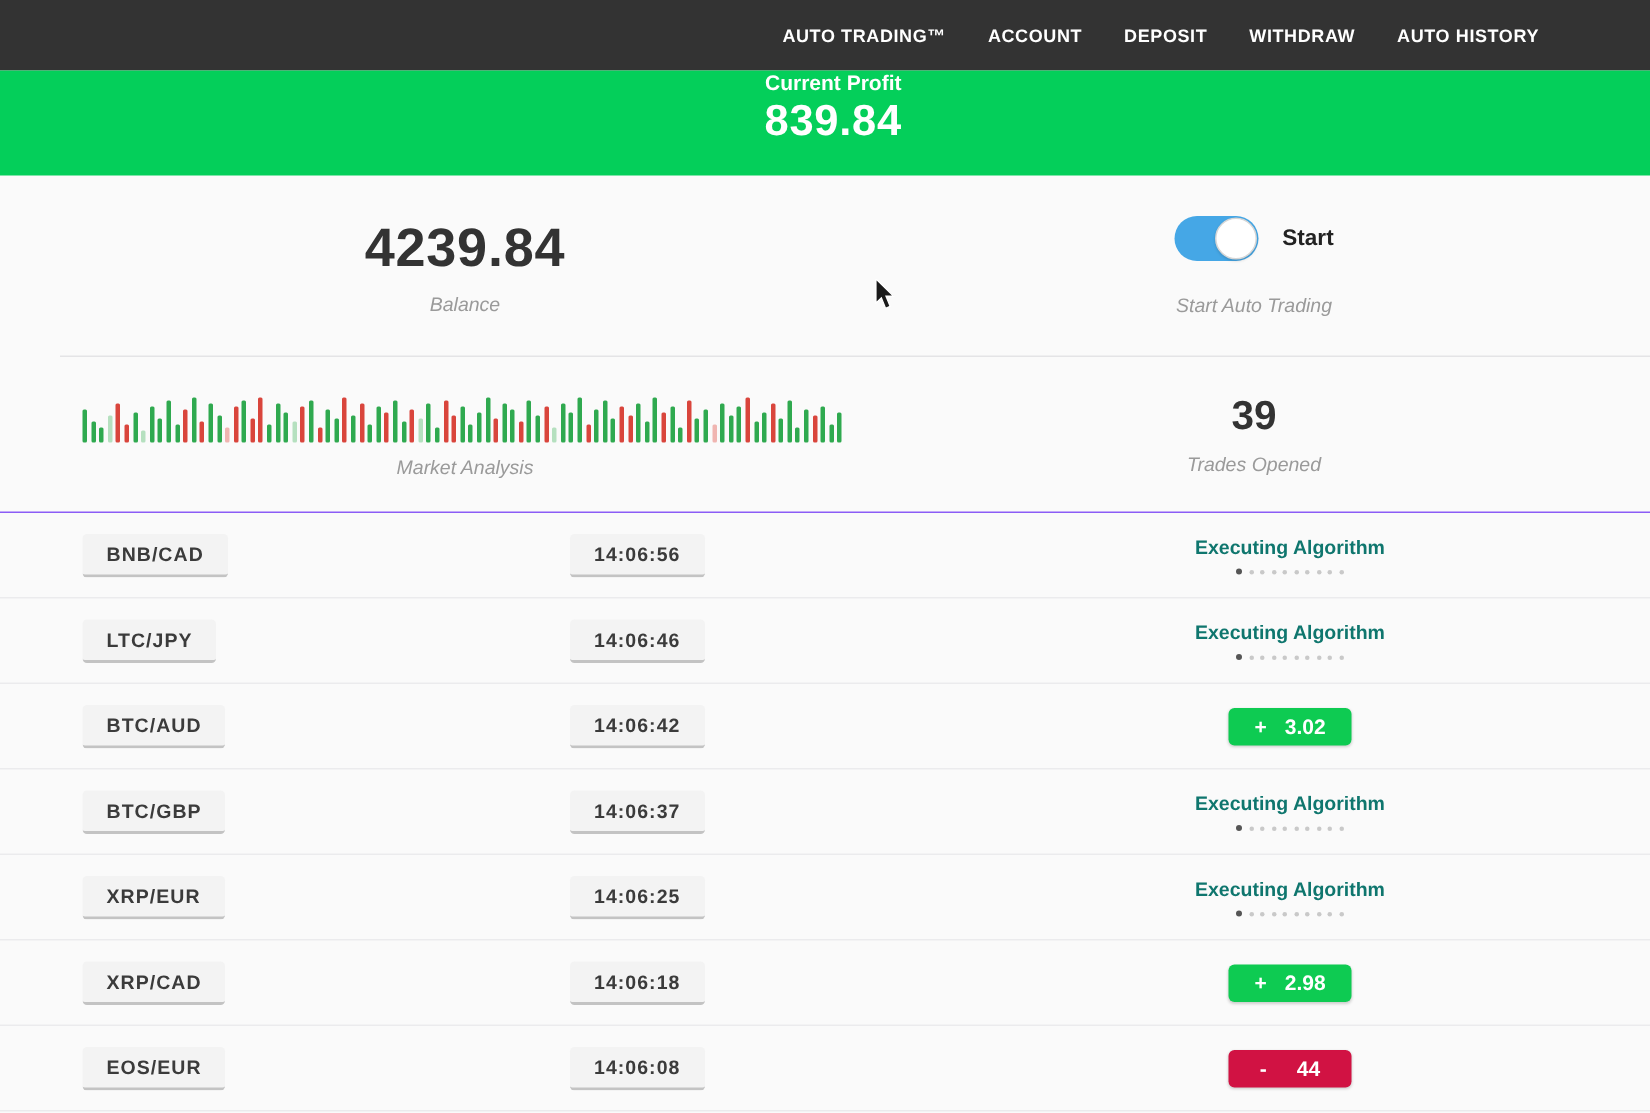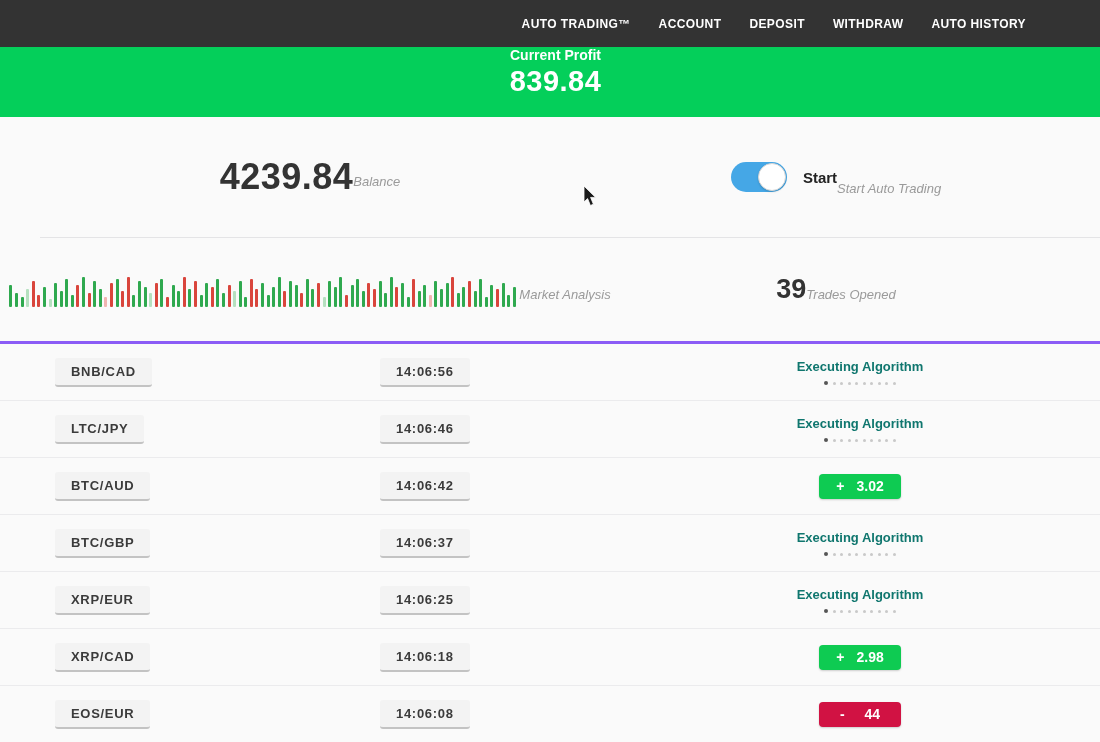--- a/index.html
+++ b/index.html
@@ -23,21 +23,21 @@
     height:70px;background:var(--green,#04cf5a);color:#fff;
     display:flex;flex-direction:column;align-items:center;padding-left:11px;
   }
   .banner-label{font-size:14px;font-weight:bold;}
   .banner-value{font-size:29px;font-weight:bold;letter-spacing:.5px;margin-top:2px;}
   
   .stats-row{display:grid;grid-template-columns:620px 1fr;}
   .stats-row.r1{height:120px;}
   .stats-row.r2{height:103px;}
   .stat-cell{
-    display:flex;flex-direction:row;align-items:center;justify-content:center;
+    display:flex;flex-direction:column;align-items:center;justify-content:center;
   }
   .stat-cell.right{padding-right:48px;}
   .big-number{font-size:36px;font-weight:bold;color:#333;letter-spacing:.5px;}
   .mid-number{font-size:27px;font-weight:bold;color:#333;}
   .stat-label{font-size:13px;color:#9a9a9a;margin-top:9px;font-style:italic;}
   .divider{height:1px;background:#e4e4e6;margin:0 0 0 40px;}
   
   .toggle-wrap{display:flex;align-items:center;gap:16px;}
   .toggle{
     width:56px;height:30px;border-radius:15px;background:var(--blue,#45a7e6);
@@ -48,21 +48,21 @@
     background:#fff;border:1px solid #d6d6d6;box-sizing:border-box;
     box-shadow:0 1px 2px rgba(0,0,0,.15);
   }
   .toggle-label{font-size:15px;font-weight:bold;color:#222;}
   
   .bars{
     display:flex;align-items:flex-end;gap:2.6px;height:34px;width:510px;
   }
   .bars span{width:3px;border-radius:1px;flex:none;}
   
-  .table{border-top:3px solid #8b5cf6;}
+  .table{border-top:1px solid #8b5cf6;}
   .trow{
     height:56px;display:grid;grid-template-columns:325px 360px 1fr;
     align-items:center;padding-left:55px;border-bottom:1px solid #ebebed;
   }
   .chip{
     display:inline-block;background:#f3f3f3;border-bottom:2px solid #c3c3c3;
     border-radius:3px;padding:6px 16px;font-size:13px;font-weight:bold;
     letter-spacing:.7px;color:#3b3b3b;cursor:pointer;
   }
   .cell-pair,.cell-time{justify-self:start;}

